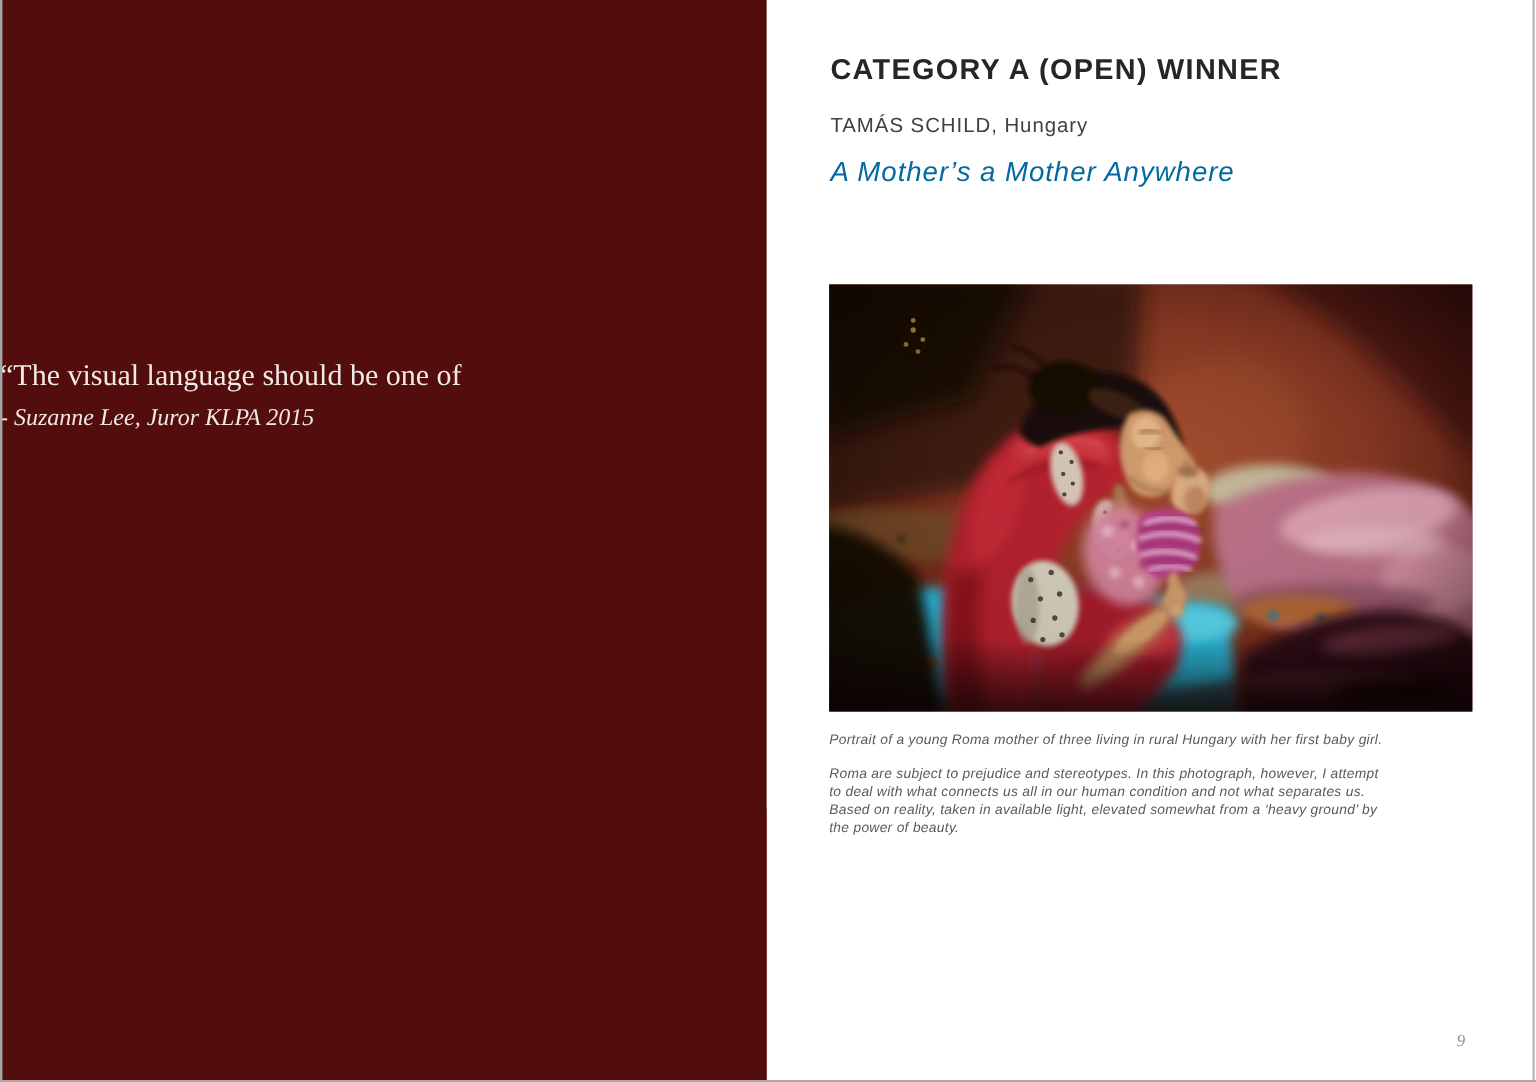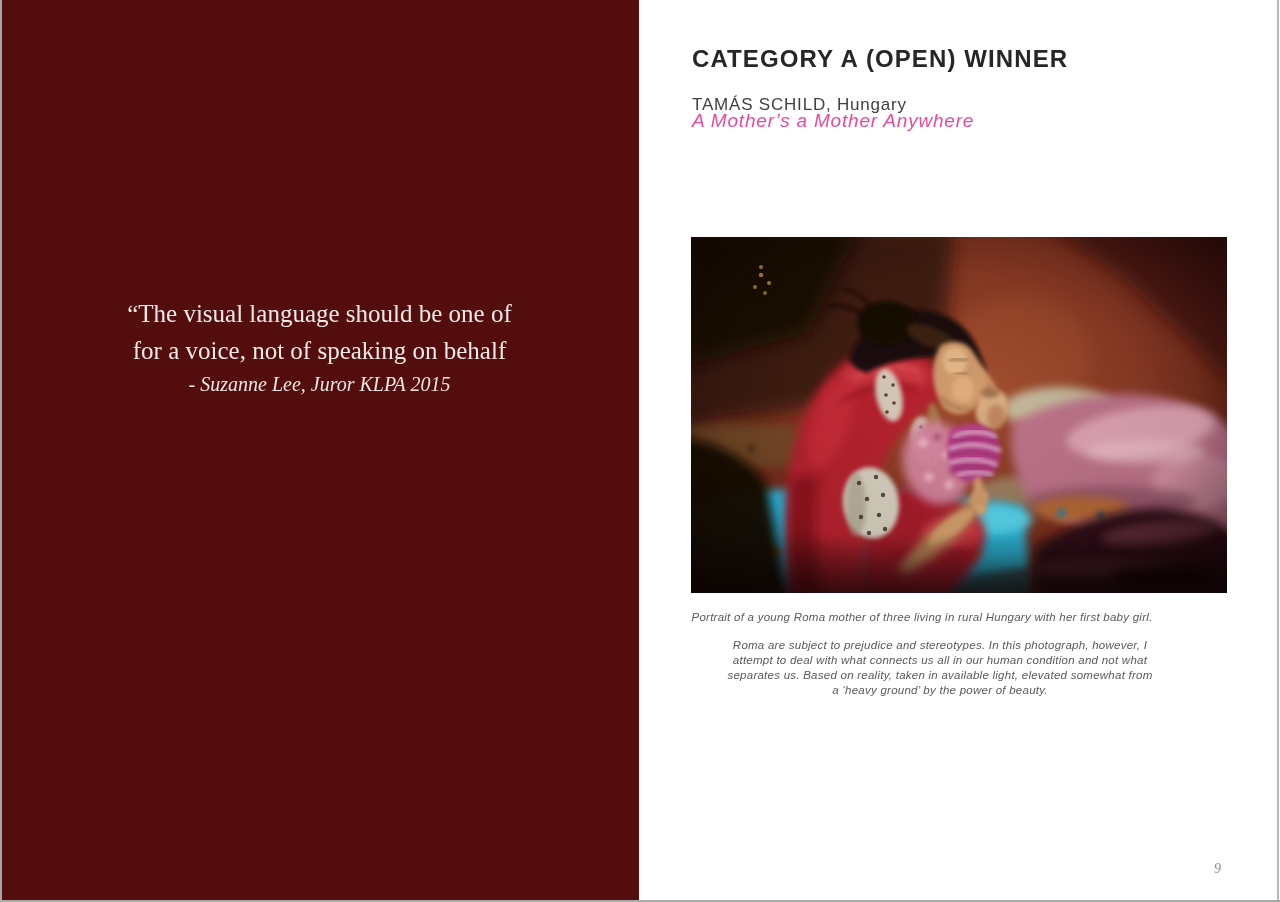--- a/index.html
+++ b/index.html
@@ -5,52 +5,51 @@
   html,body{margin:0;padding:0;background:#ffffff;}
   .screen{position:relative;width:1280px;height:902px;background:#ffffff;overflow:hidden;
           font-family:"Liberation Sans",sans-serif;}
   
   .edge-left{position:absolute;left:0;top:0;width:2px;height:902px;background:#a3a7a7;}
   .edge-right{position:absolute;left:1277px;top:0;width:2px;height:902px;background:#b9b9b9;}
   .edge-bottom{position:absolute;left:0;top:900px;width:1280px;height:2px;background:#a9a9a9;}
 
   
   .left-page{position:absolute;left:0;top:0;width:639px;height:902px;background:#530d0d;}
-  .quote-block{position:absolute;left:0;top:296px;width:639px;text-align:center;
+  .quote-block{position:absolute;left:0;top:296px;width:639px;text-align:left;
                font-family:"Liberation Serif",serif;color:#f2eae7;}
   .quote-line{font-size:25px;line-height:36.5px;white-space:nowrap;}
   .quote-attr{margin-top:0;font-size:20px;line-height:30px;font-style:italic;color:#efe7e4;}
 
   
   .right-page{position:absolute;left:639px;top:0;width:641px;height:674px;background:#ffffff;}
   .category-heading{position:absolute;left:53px;top:45px;font-size:24px;font-weight:700;
                     letter-spacing:1.1px;color:#282526;white-space:nowrap;}
   .winner-name{position:absolute;left:53px;top:95px;font-size:17px;letter-spacing:0.8px;
                color:#414143;white-space:nowrap;}
-  .work-title{position:absolute;left:53px;top:110px;font-size:19px;font-style:italic;
-              letter-spacing:0.8px;color:#ec4899;white-space:nowrap;}
+  .work-title{position:absolute;left:53px;top:130px;font-size:23px;font-style:italic;
+              letter-spacing:0.8px;color:#0369a1;white-space:nowrap;}
   .photo-frame{position:absolute;left:52px;top:237px;width:536px;height:356px;overflow:hidden;
                background:#45160d;}
   .photo-frame svg{display:block;width:536px;height:356px;}
   .caption{position:absolute;left:52px;top:610px;width:462px;font-size:11.5px;font-style:italic;
-           line-height:15px;letter-spacing:0.25px;color:#58595b;text-align:center;}
+           line-height:15px;letter-spacing:0.25px;color:#58595b;}
   .caption p{margin:0;}
-  .caption p + p{margin-top:13px;margin-left:36px;}
+  .caption p + p{margin-top:13px;}
   .page-number{position:absolute;left:575px;top:861px;font-family:"Liberation Serif",serif;
                font-style:italic;font-size:14px;color:#8d8d8d;}
 </style>
 </head>
 <body>
 
 <div class="screen">
 
   <div class="left-page">
     <div class="quote-block">
       <div class="quote-line">“The visual language should be one of</div>
-      <div class="quote-line">for a voice, not of speaking on behalf</div>
       <div class="quote-attr">- Suzanne Lee, Juror KLPA 2015</div>
     </div>
   </div>
 
   <div class="right-page">
     <div class="category-heading">CATEGORY A (OPEN) WINNER</div>
     <div class="winner-name">TAMÁS SCHILD, Hungary</div>
     <div class="work-title">A Mother’s a Mother Anywhere</div>
 
     <figure class="photo-frame" style="margin:0" role="img" aria-label="Photograph: a young Roma mother dressed in red sits in profile in a dim red-walled room, holding her newborn baby girl up to her face and kissing her; pink bedding and a turquoise patterned blanket surround them">

